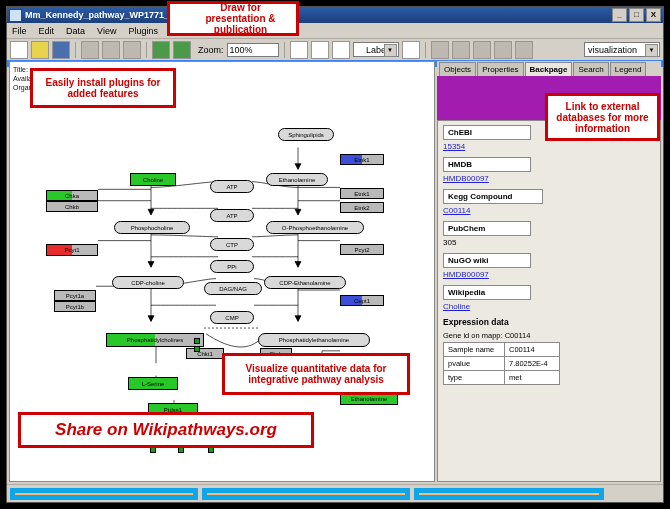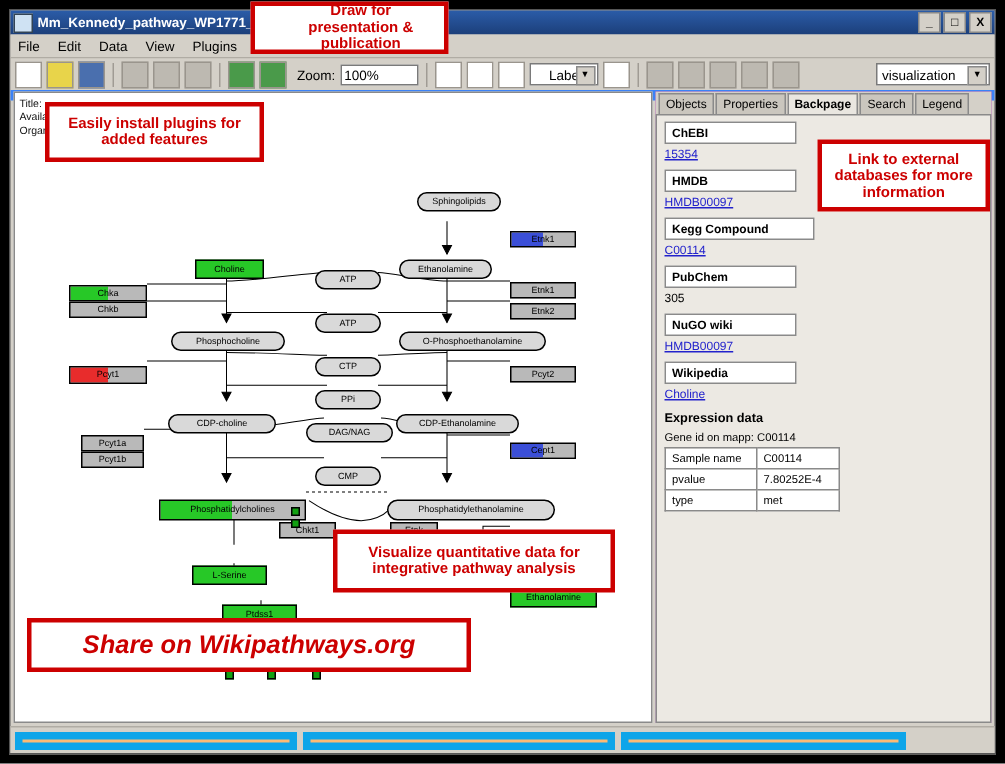--- a/index.html
+++ b/index.html
@@ -81,21 +81,21 @@
   .canvaswrap{
     position:relative;
     width:424px;
     background:#fff;
     border:1px solid #8a8a8a;
     margin:2px;
     overflow:hidden;
   }
   .sidewrap{
     position:relative;flex:1 1 auto;margin:2px 2px 2px 0;
-    background:#a21caf;display:flex;flex-direction:column;
+    background:#a21caf;display:flex;flex-direction:column;gap:44px;
   }
   
   .titleinfo{
     position:absolute;left:3px;top:3px;font-size:7px;line-height:9px;color:#111;
   }
   
   .node{
     position:absolute;box-sizing:border-box;border:1px solid #000;
     font-size:6px;line-height:1;text-align:center;color:#000;
     display:flex;align-items:center;justify-content:center;

